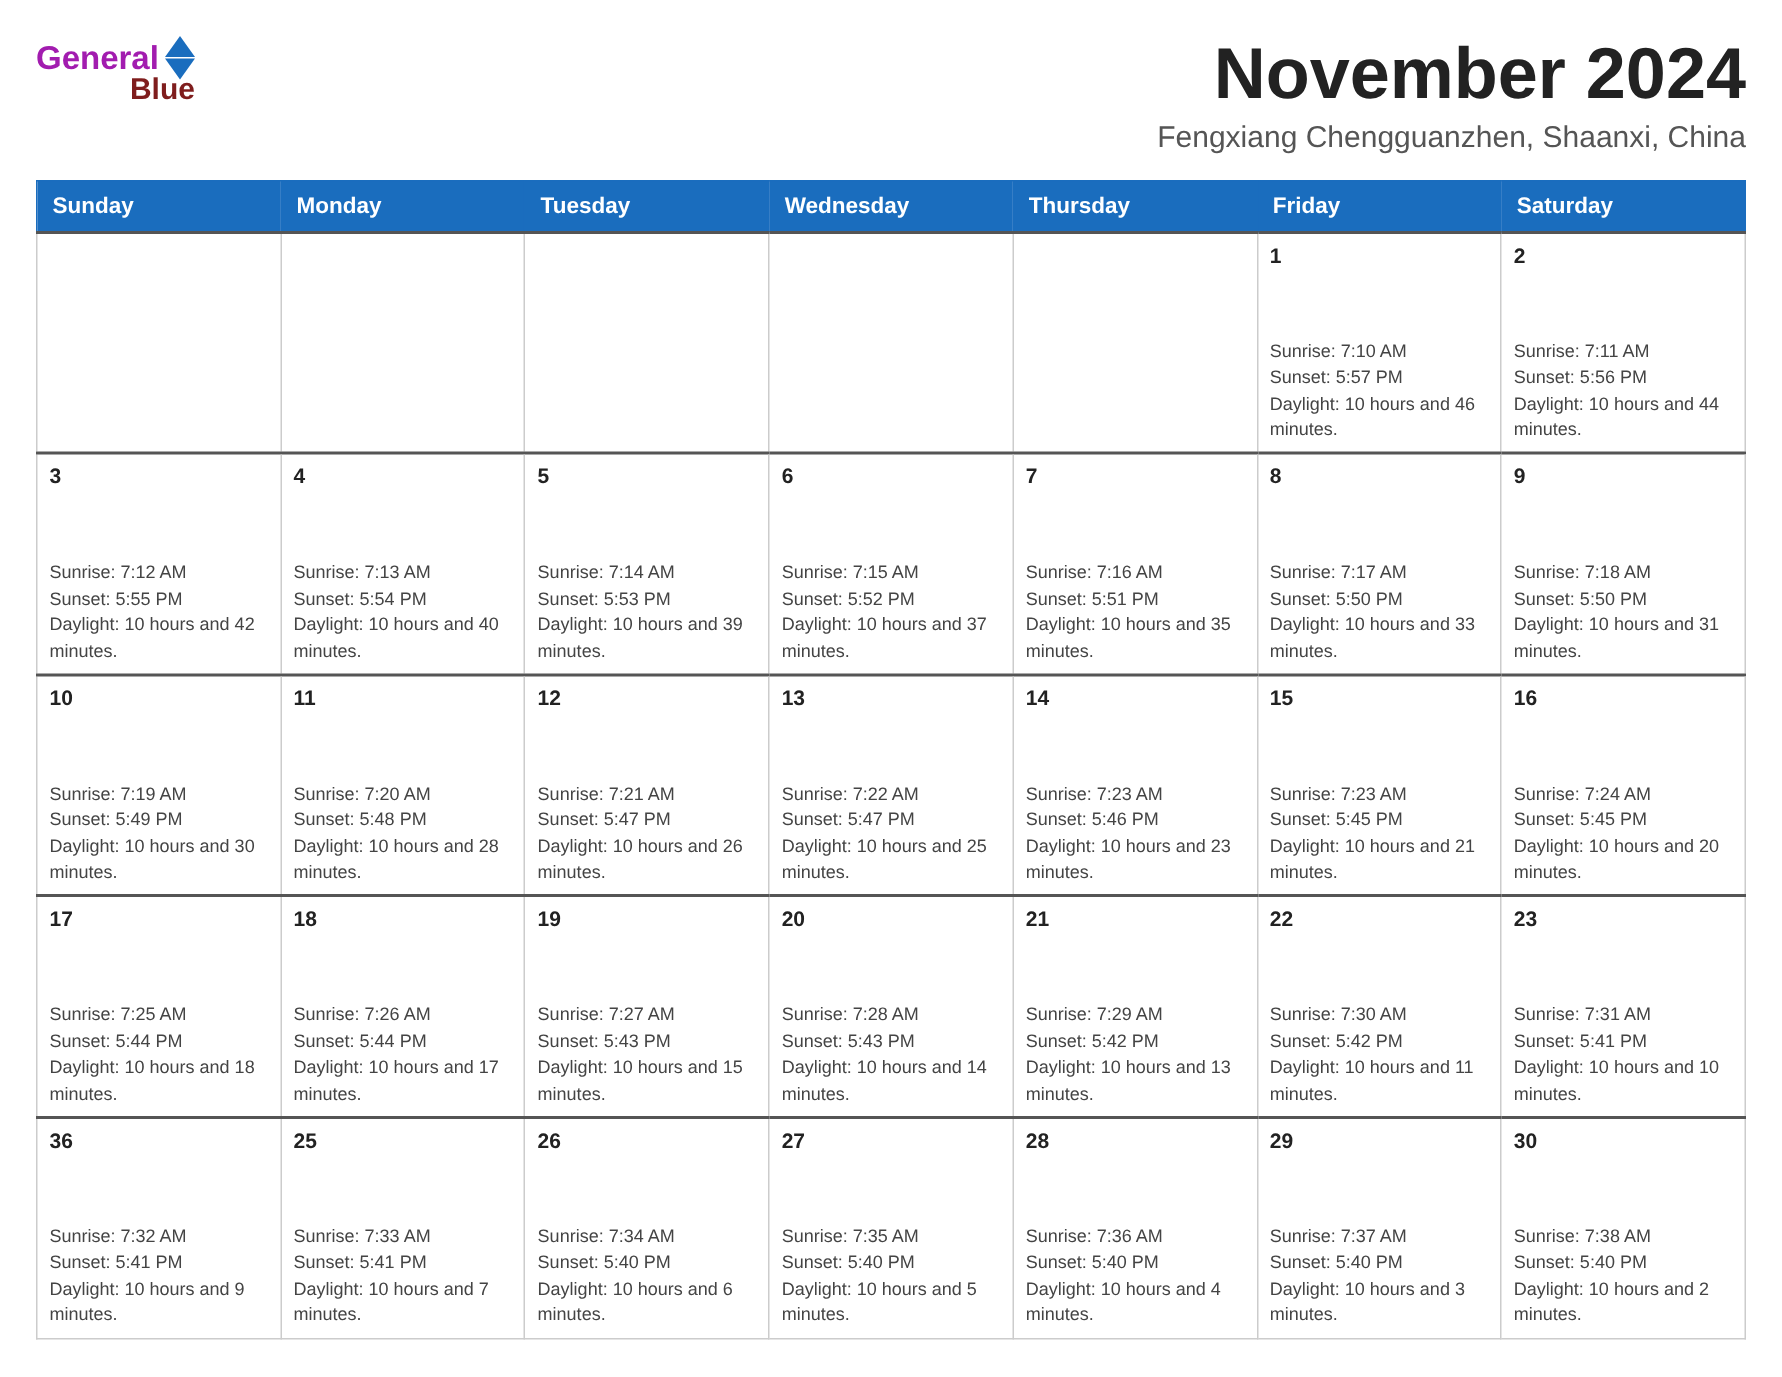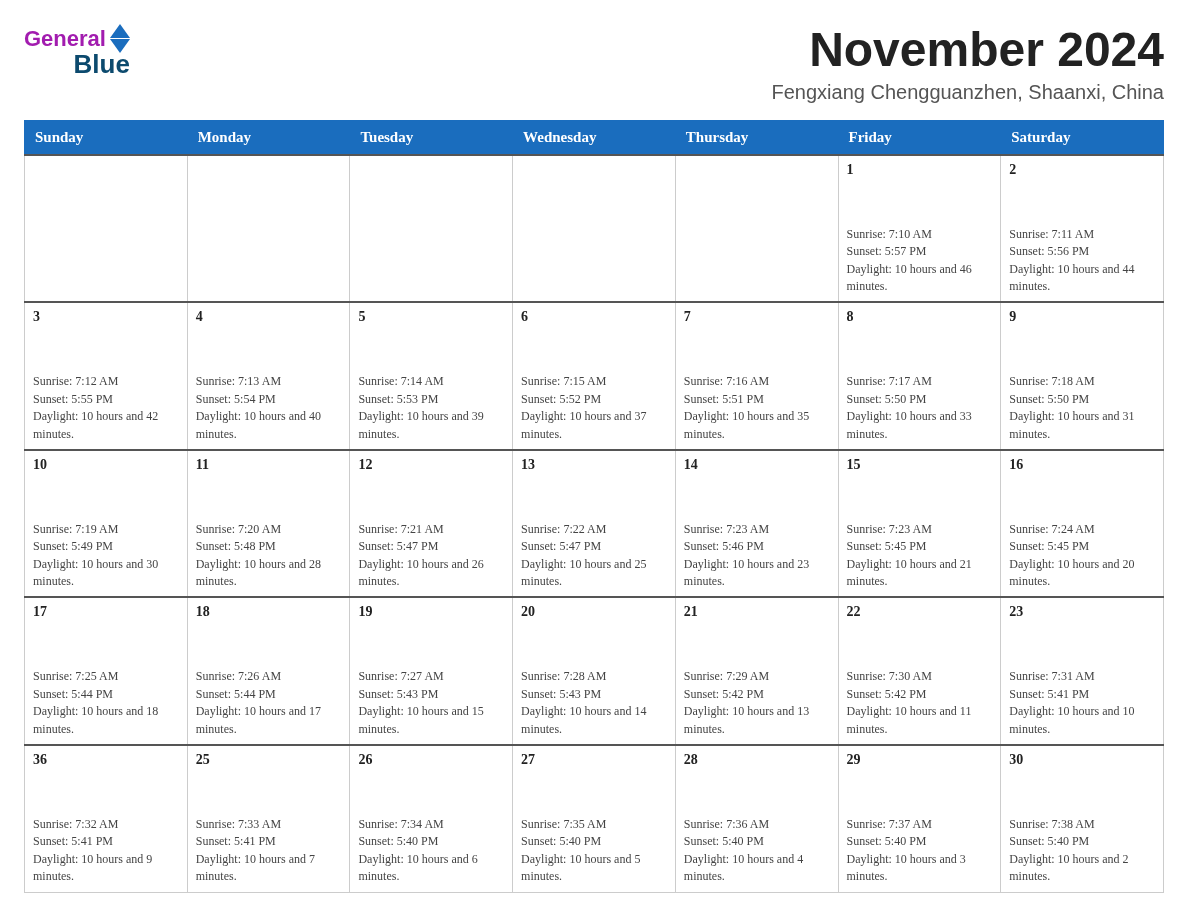--- a/index.html
+++ b/index.html
@@ -20,43 +20,42 @@
       display: flex;
       align-items: center;
       gap: 4px;
     }
     .logo-text-general {
       font-size: 22px;
       font-weight: bold;
       color: #a21caf;
     }
     .logo-text-blue {
-      font-size: 26px;
-      font-weight: bold;
-      color: #0c4a6e;
+      font-size: 20px;
+      font-weight: bold;
+      color: #7f1d1d;
     }
     .title-block {
       text-align: right;
     }
     .main-title {
       font-size: 48px;
       font-weight: bold;
       color: #222;
       line-height: 1.1;
     }
     .subtitle {
       font-size: 20px;
       color: #555;
       margin-top: 4px;
     }
     .calendar {
       width: 100%;
       border-collapse: collapse;
       margin-top: 16px;
-      font-family: Liberation Serif, serif;
     }
     .calendar th {
       background-color: #1a6dbe;
       color: #fff;
       font-size: 15px;
       font-weight: bold;
       padding: 8px 10px;
       text-align: left;
       border: 1px solid #1a6dbe;
     }

